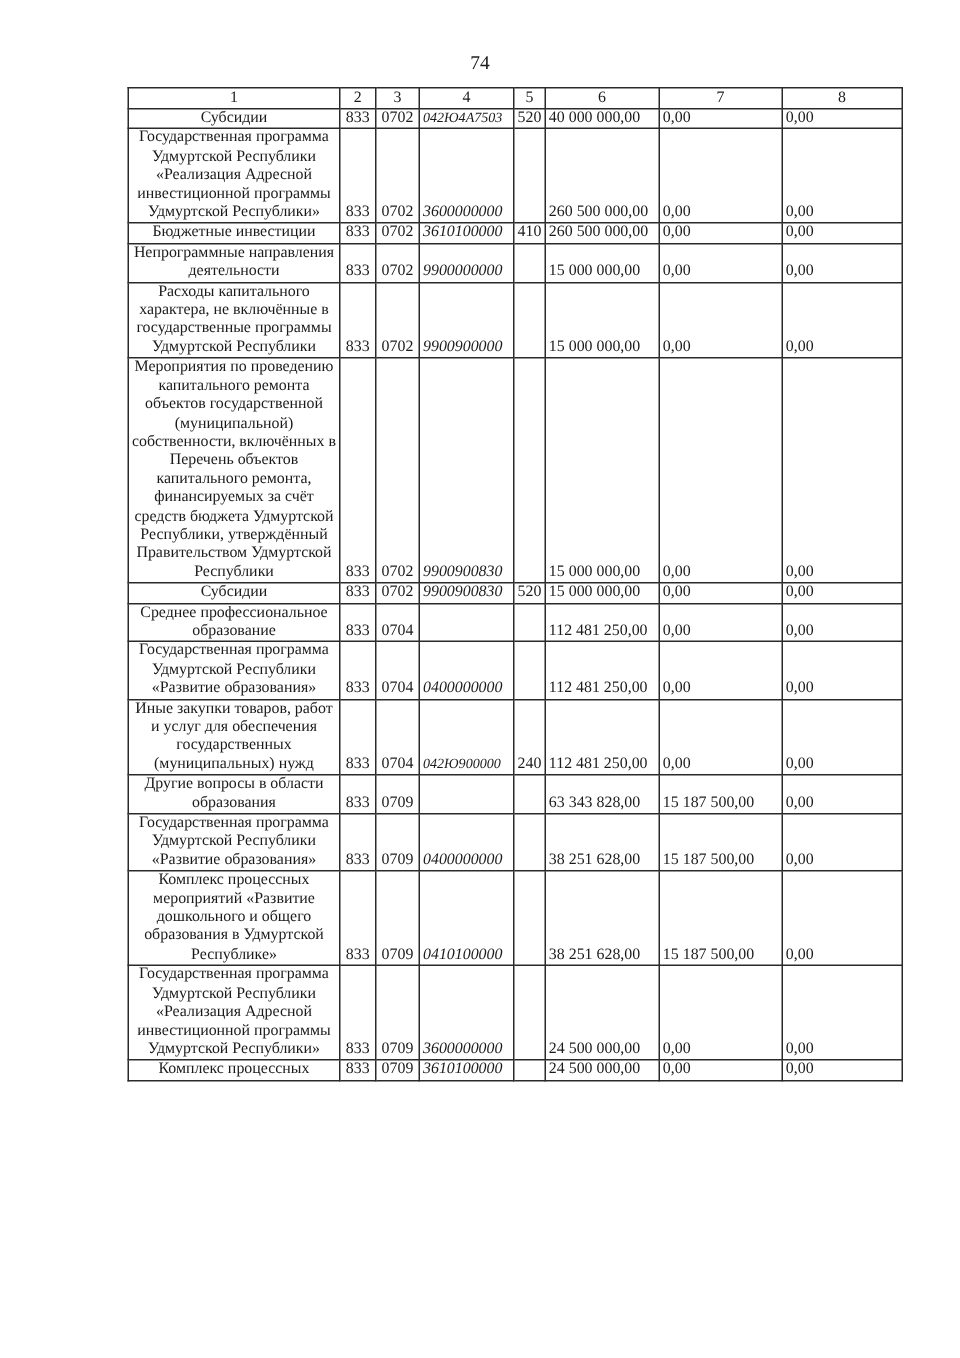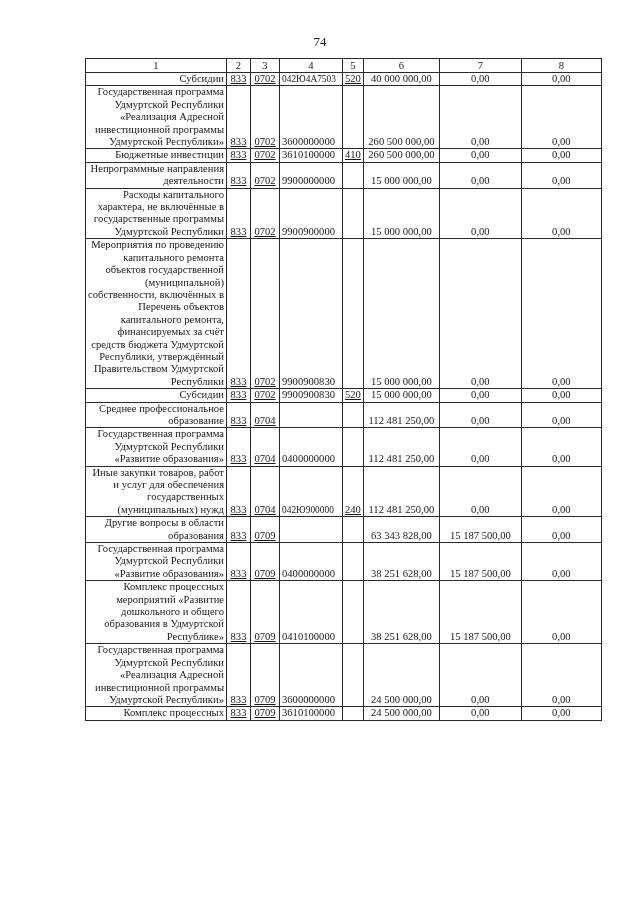--- a/index.html
+++ b/index.html
@@ -5,24 +5,24 @@
   html, body { margin: 0; padding: 0; background: #ffffff; }
   body { width: 640px; height: 905px; position: relative; overflow: hidden;
          font-family: "Liberation Serif", "DejaVu Serif", serif; color: #1a1a1a; }
   .page-number { position: absolute; top: 34px; left: 0; width: 640px; text-align: center;
                  font-size: 13px; }
   table.budget { position: absolute; left: 85px; top: 58px; border-collapse: collapse;
                  font-size: 10.6px; line-height: 12.4px; table-layout: fixed; }
   table.budget td, table.budget th { border: 1px solid #2a2a2a; padding: 0 2px 0 2px;
                  vertical-align: bottom; white-space: nowrap; overflow: hidden; }
   table.budget th { font-weight: normal; text-align: center; height: 13px; }
-  td.c1 { white-space: normal !important; text-align: right; }
-  td.c2, td.c3, td.c5 { text-align: center; text-decoration: underline; }
-  td.c4 { text-align: left; }
-  td.c6, td.c7, td.c8 { text-align: center; }
+  td.c1 { white-space: normal !important; text-align: center; }
+  td.c2, td.c3, td.c5 { text-align: center; }
+  td.c4 { text-align: left; font-style: italic; }
+  td.c6, td.c7, td.c8 { text-align: left; }
   td.c4.small { font-size: 9.4px; }
 </style>
 </head>
 <body>
 
 <div class="page-number">74</div>
 
 <table class="budget">
   <colgroup>
     <col style="width:141px">

